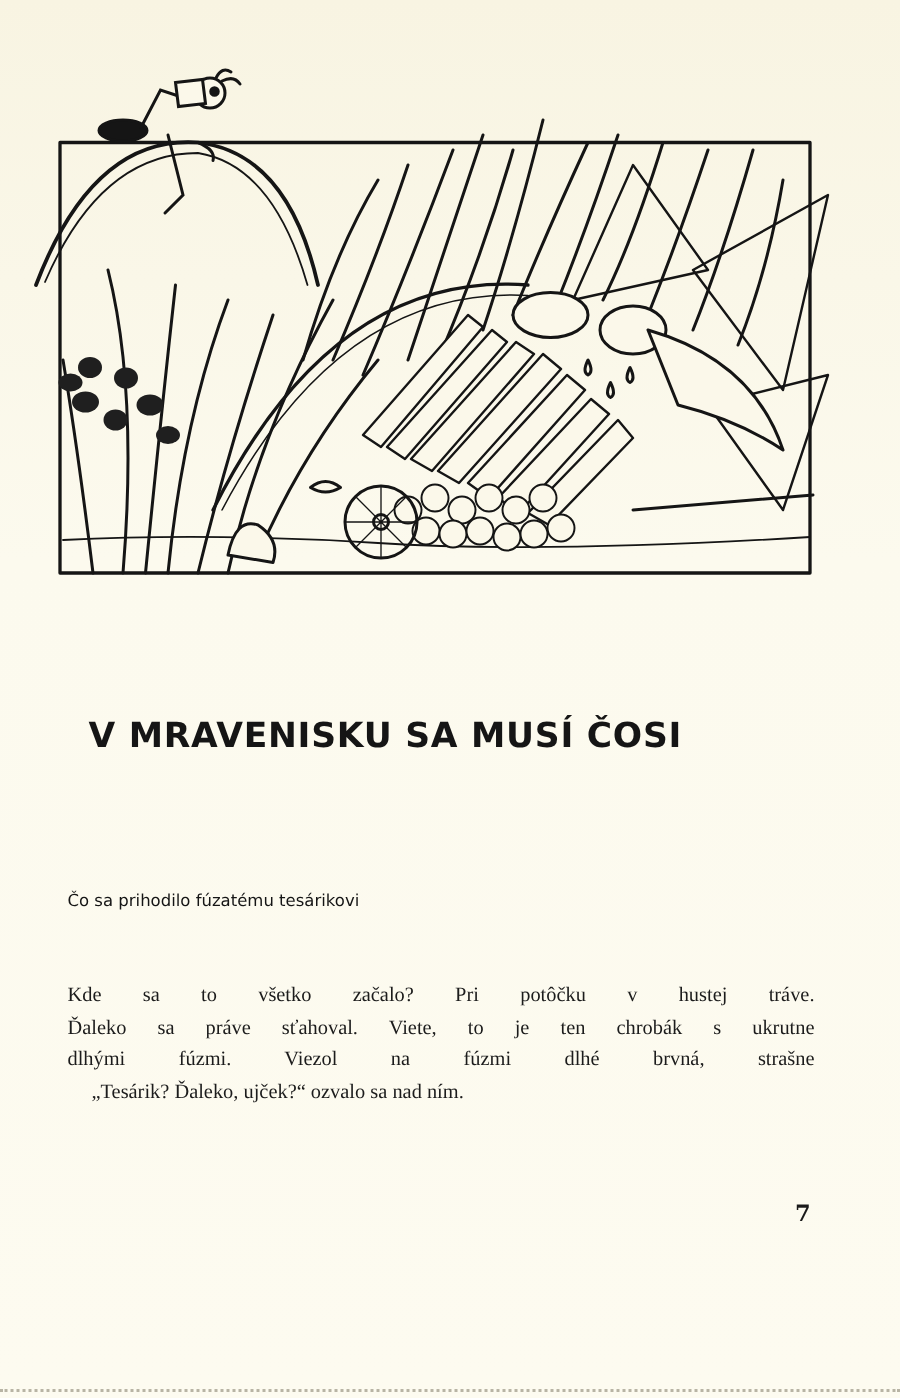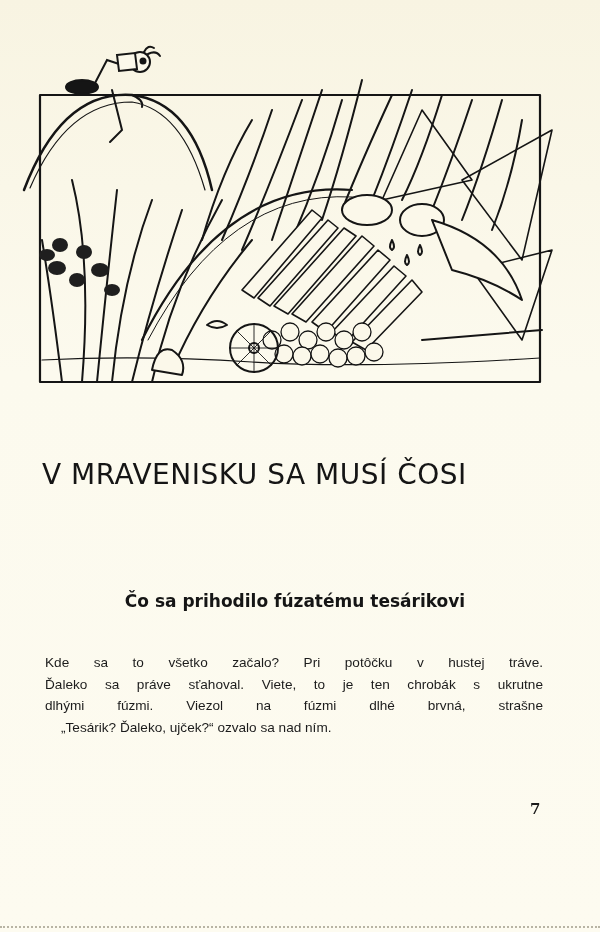--- a/index.html
+++ b/index.html
@@ -18,38 +18,37 @@
     position: absolute; left: 0; right: 0; bottom: 0; height: 4px;
     border-top: 2px dotted #b8b4a4;
   }
   .illustration {
     position: absolute; left: 22px; top: 40px; width: 540px; height: 350px;
   }
   .illustration svg { width: 100%; height: 100%; display: block; }
   .chapter-title {
     position: absolute; left: 42px; top: 458px; width: 500px;
     font-family: "DejaVu Sans", sans-serif;
-    font-weight: normal;
-    font-size: 28px; line-height: 33px;
+    font-weight: bold;
+    font-size: 23px; line-height: 33px;
     letter-spacing: 0.5px;
     color: #151515;
-    margin: 0;
+    margin: 17px;
   }
   .section-title {
     position: absolute; left: 45px; top: 590px; width: 500px;
     font-family: "DejaVu Sans", sans-serif;
-    font-weight: bold;
-    font-size: 17px; line-height: 22px;
+    font-weight: normal;
+    font-size: 11px; line-height: 22px;
     color: #151515;
     margin: 0;
-    text-align: center;
   }
   .body-text {
     position: absolute; left: 45px; top: 652px; width: 498px;
-    font-family: Liberation Sans, sans-serif;
+    font-family: Liberation Serif, serif;
     font-size: 13.6px; line-height: 21.5px;
     color: #1c1c1c;
     margin: 0;
   }
   .body-text p { margin: 0; text-align: justify; text-align-last: left; }
   .body-text p.justify-all { text-align-last: justify; }
   .body-text p.indent { text-indent: 16px; }
   .page-number {
     position: absolute; left: 530px; top: 800px;
     font-family: "DejaVu Serif", serif;

